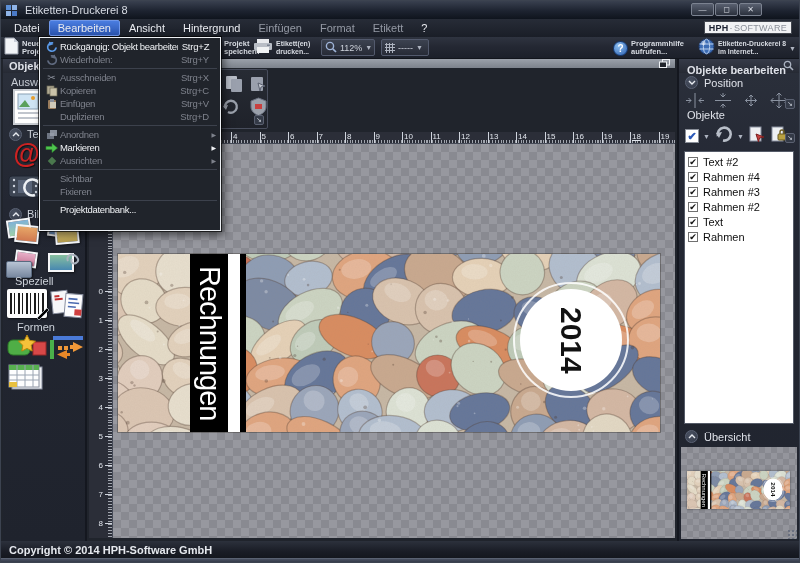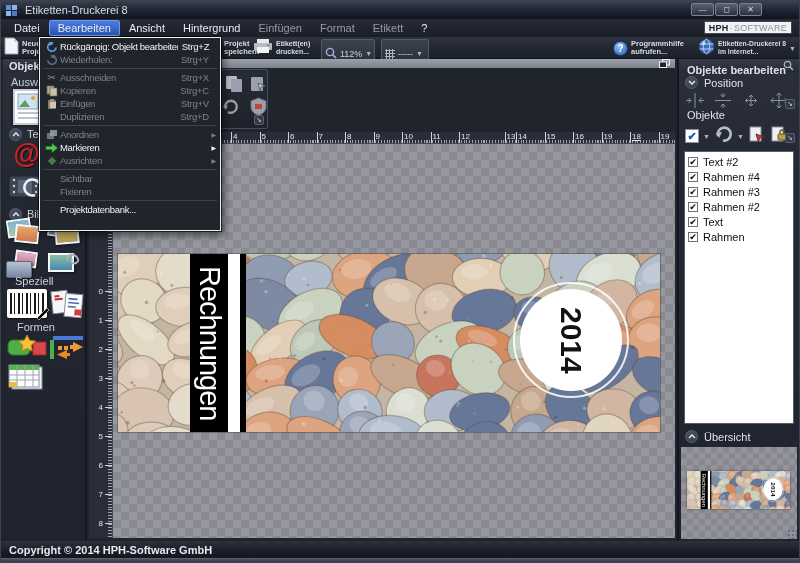--- a/index.html
+++ b/index.html
@@ -30,21 +30,21 @@
     padding:0 4px;font-size:9px;font-weight:bold;letter-spacing:.3px;}
   .brand-logo .lp{color:#1a2030;}
   .brand-logo .dot{color:#7c828c;margin:0 1px;font-weight:normal;}
   .brand-logo .ls{color:#8a8f98;font-weight:normal;}
 
   
   .toolbar{position:absolute;left:0;top:36px;width:800px;height:22px;
     background:linear-gradient(#2f3440,#242833 45%,#1c202a);border-bottom:1px solid #12151c;}
   .tbtn{position:absolute;top:1px;height:20px;display:flex;align-items:center;gap:3px;color:#d8dce3;}
   .t2{font-size:7.5px;font-weight:600;line-height:8.5px;white-space:nowrap;}
-  .tb-box{position:absolute;top:2px;height:29px;border:1px solid #535a6d;border-radius:2px;
+  .tb-box{position:absolute;top:2px;height:17px;border:1px solid #535a6d;border-radius:2px;
     background:linear-gradient(#3c4250,#272b36);display:flex;align-items:center;
     gap:3px;padding:0 3px;color:#ced3dc;font-size:9px;}
   .caret{font-size:7px;color:#aeb4c0;}
   .dotgrid{width:10px;height:10px;background-image:radial-gradient(#aeb4c0 1px,transparent 1.1px);
     background-size:3px 3px;}
   .help-circle{width:15px;height:15px;border-radius:50%;
     background:radial-gradient(circle at 35% 30%,#8fc0f0,#2a5fb0);border:1px solid #173d78;
     color:#fff;font-size:10px;font-weight:bold;text-align:center;line-height:14px;}
 
   
@@ -423,21 +423,21 @@
         <span class="hnum" style="left: 113.5px;">3</span>
         <span class="hnum" style="left: 142px;">4</span>
         <span class="hnum" style="left: 170.5px;">5</span>
         <span class="hnum" style="left: 199px;">6</span>
         <span class="hnum" style="left: 227.5px;">7</span>
         <span class="hnum" style="left: 256px;">8</span>
         <span class="hnum" style="left: 284.5px;">9</span>
         <span class="hnum" style="left: 313px;">10</span>
         <span class="hnum" style="left: 341.5px;">11</span>
         <span class="hnum" style="left: 370px;">12</span>
-        <span class="hnum" style="left: 398.5px; margin-left: 17px;">13</span>
+        <span class="hnum" style="left: 398.5px;">13</span>
         <span class="hnum" style="left: 427px;">14</span>
         <span class="hnum" style="left: 455.5px;">15</span>
         <span class="hnum" style="left: 484px;">16</span>
         <span class="hnum" style="left: 512.5px;">19</span>
         <span class="hnum" style="left: 541px; text-decoration: underline;">18</span>
         <span class="hnum" style="left: 569.5px;">19</span>
       </div>
     <div class="vruler" id="vruler">
         <span class="vtick" style="top: 147px;"></span>
         <span class="vnum" style="top: 143px;">0</span>

